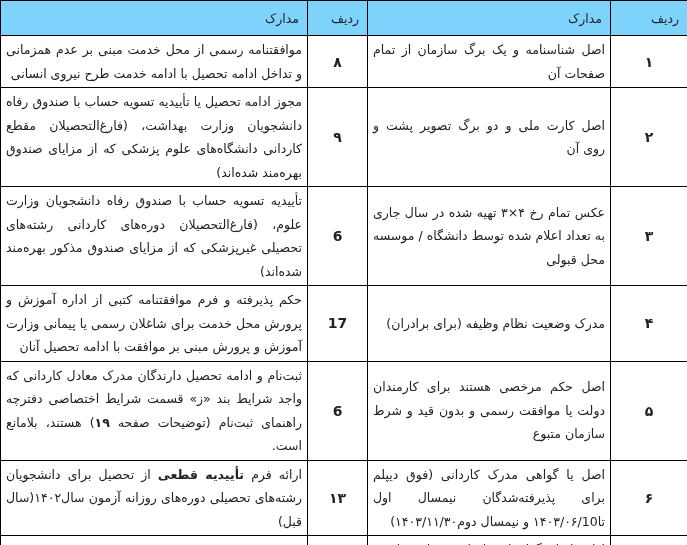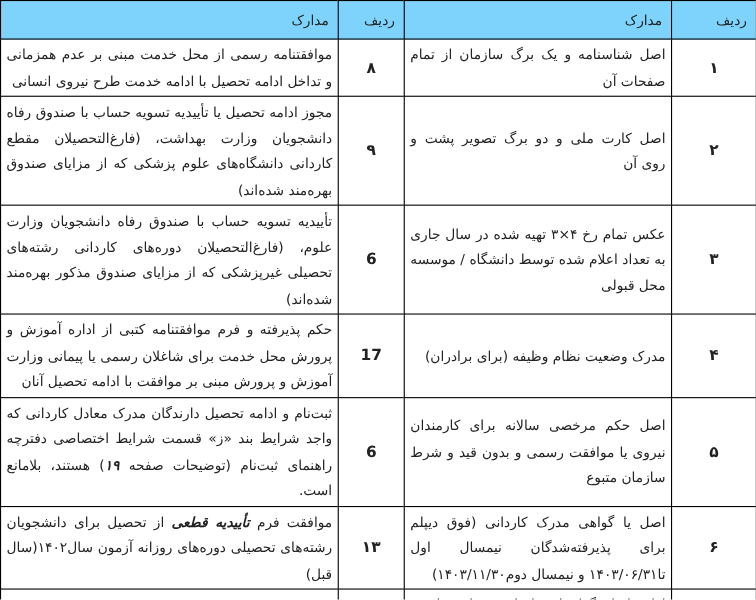--- a/index.html
+++ b/index.html
@@ -29,21 +29,21 @@
       text-align: center;
       font-weight: bold;
       font-size: 14px;
     }
     table.docs td.txt {
       text-align: justify;
       text-align-last: right;
       line-height: 23.5px;
     }
     table.docs td.txt.center { text-align: center; text-align-last: center; }
-    .bold { font-weight: bold; font-style: italic; }
+    .bold { font-weight: bold; }
     .r1 { height: 45px; }
     .r2 { height: 92px; }
     .r3 { height: 72px; }
     .r4 { height: 67px; }
     .r5 { height: 92px; }
     .r6 { height: 67px; }
     .r7 { height: 48px; }
   </style>
 </head>
 <body>
@@ -83,29 +83,29 @@
       <td class="txt">تأییدیه تسویه حساب با صندوق رفاه دانشجویان وزارت علوم، (فارغ‌التحصیلان دوره‌های کاردانی رشته‌های تحصیلی غیرپزشکی که از مزایای صندوق مذکور بهره‌مند شده‌اند)</td>
     </tr>
     <tr class="r4">
       <td class="num">۴</td>
       <td class="txt">مدرک وضعیت نظام وظیفه (برای برادران)</td>
       <td class="num">17</td>
       <td class="txt">حکم پذیرفته و فرم موافقتنامه کتبی از اداره آموزش و پرورش محل خدمت برای شاغلان رسمی یا پیمانی وزارت آموزش و پرورش مبنی بر موافقت با ادامه تحصیل آنان</td>
     </tr>
     <tr class="r5">
       <td class="num">۵</td>
-      <td class="txt">اصل حکم مرخصی سالانه برای کارمندان نیروی یا موافقت رسمی و بدون قید و شرط سازمان متبوع</td>
+      <td class="txt">اصل حکم مرخصی هستند برای کارمندان دولت یا موافقت رسمی و بدون قید و شرط سازمان متبوع</td>
       <td class="num">6</td>
       <td class="txt"><span>ثبت‌نام و ادامه تحصیل دارندگان مدرک معادل کاردانی که واجد شرایط بند «ز» قسمت شرایط اختصاصی دفترچه راهنمای ثبت‌نام (توضیحات صفحه </span><span class="bold">۱۹</span><span>) هستند، بلامانع است.</span></td>
     </tr>
     <tr class="r6">
       <td class="num">۶</td>
-      <td class="txt">اصل یا گواهی مدرک کاردانی (فوق دیپلم برای پذیرفته‌شدگان نیمسال اول تا۱۴۰۳/۰۶/۳۱ و نیمسال دوم۱۴۰۳/۱۱/۳۰)</td>
+      <td class="txt">اصل یا گواهی مدرک کاردانی (فوق دیپلم برای پذیرفته‌شدگان نیمسال اول تا۱۴۰۳/۰۶/10 و نیمسال دوم۱۴۰۳/۱۱/۳۰)</td>
       <td class="num">۱۳</td>
-      <td class="txt"><span>موافقت فرم </span><span class="bold">تأییدیه قطعی</span><span> از تحصیل برای دانشجویان رشته‌های تحصیلی دوره‌های روزانه آزمون سال۱۴۰۲(سال قبل)</span></td>
+      <td class="txt"><span>ارائه فرم </span><span class="bold">تأییدیه قطعی</span><span> از تحصیل برای دانشجویان رشته‌های تحصیلی دوره‌های روزانه آزمون سال۱۴۰۲(سال قبل)</span></td>
     </tr>
     <tr class="r7">
       <td class="num">۷</td>
       <td class="txt">ارائه اصل گواهینامه انجام خدمات قانونی مقرر (طرح لایحه نیروی انسانی) یا گواهی معافیت از آن</td>
       <td class="num">—</td>
       <td class="txt center">----------</td>
     </tr>
   </tbody>
 </table>
 

